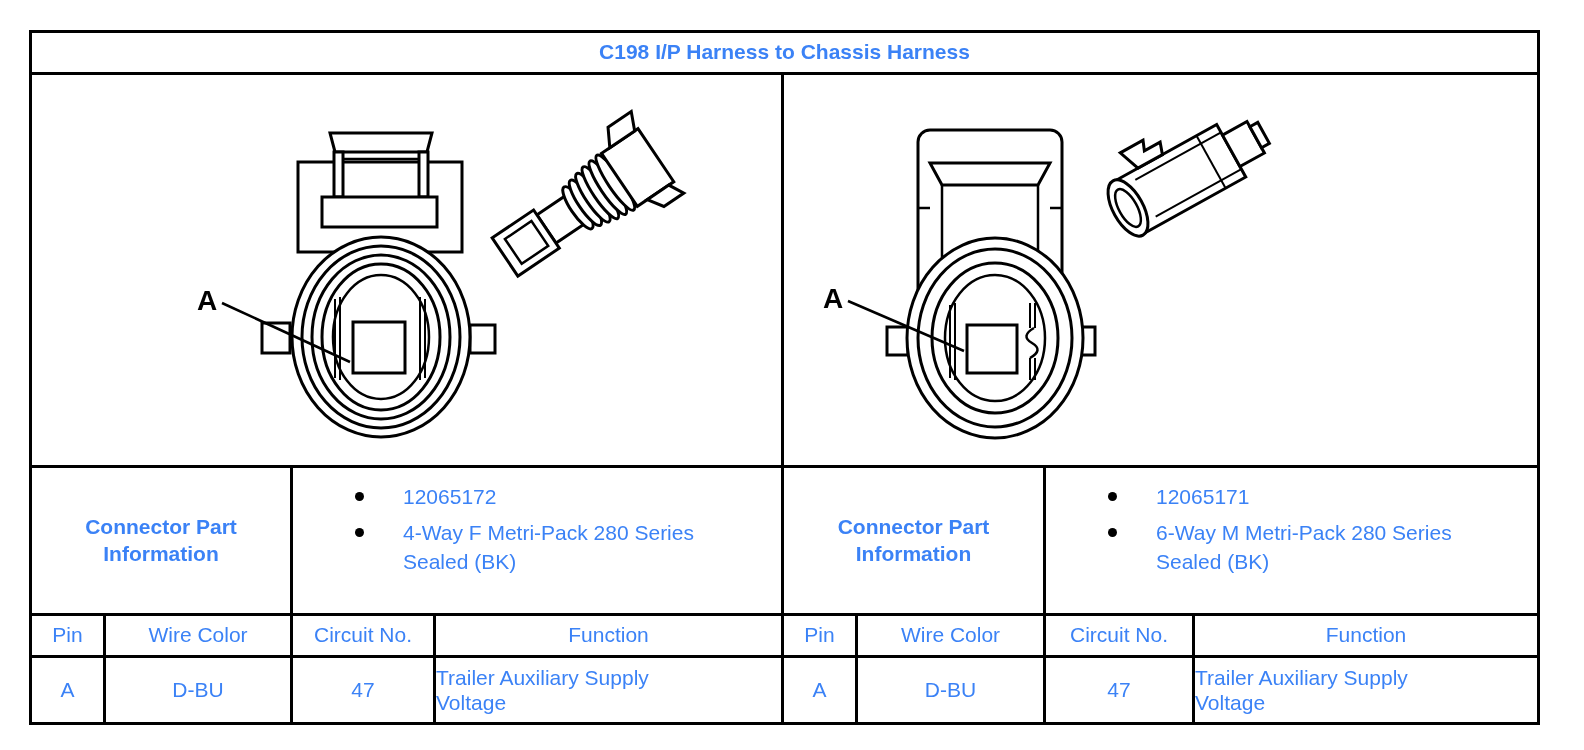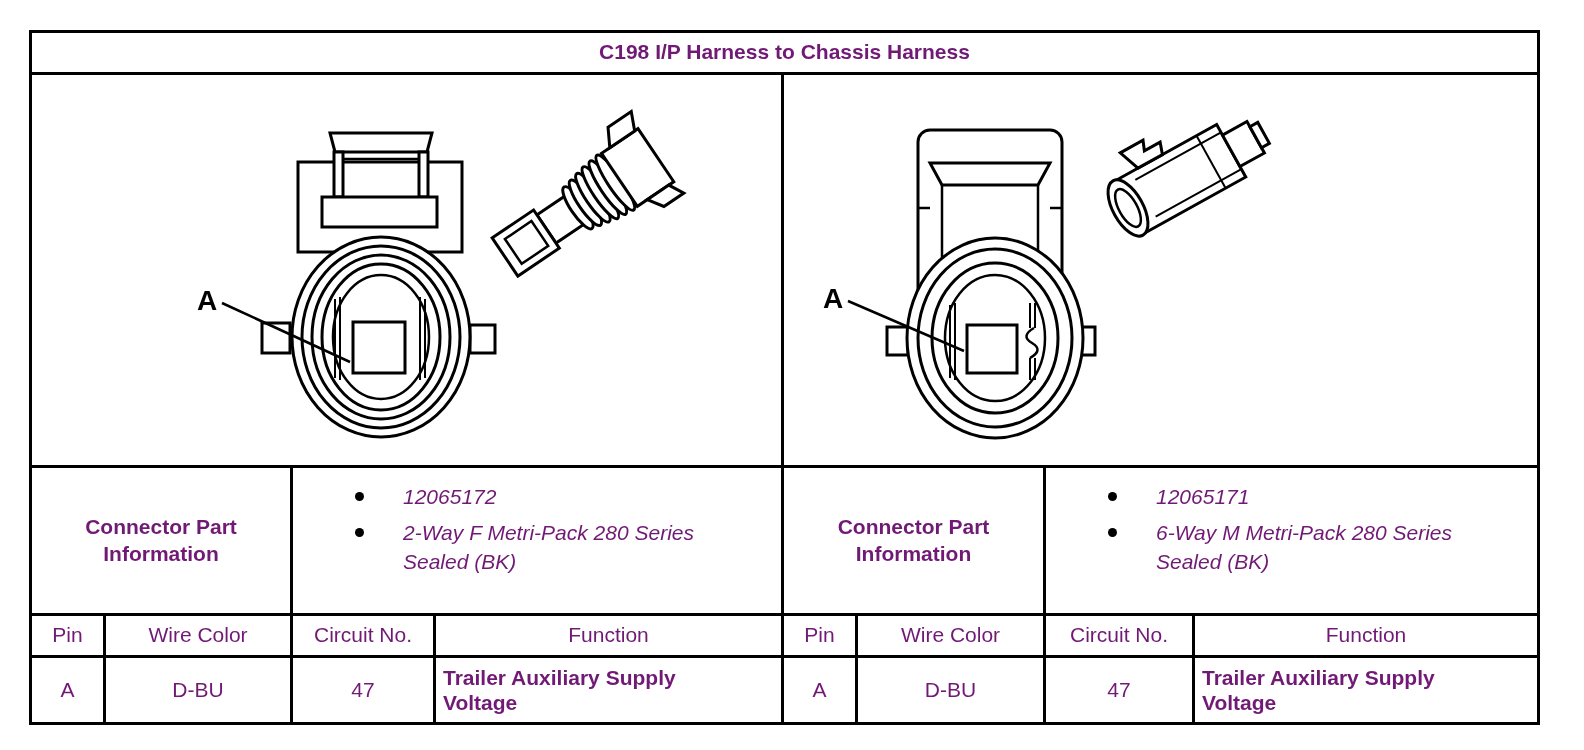--- a/index.html
+++ b/index.html
@@ -1,42 +1,42 @@
 <!DOCTYPE html>
 <html><head>
 <meta charset="utf-8">
 <style>
   html,body{margin:0;padding:0;background:#fff;}
   .page{position:relative;width:1584px;height:750px;background:#fff;
-        font-family:"Liberation Sans",sans-serif;color:#701a75;}
+        font-family:"Liberation Sans",sans-serif;color:#3b82f6;}
   .tbl{position:absolute;left:29px;top:30px;width:1505px;height:689px;
        background:#000;border:3px solid #000;display:grid;gap:3px;
        grid-template-columns:71px 184px 140px 345px 71px 185px 146px 342px;
        grid-template-rows:39px 390px 145px 39px 64px;}
   .cell{background:#fff;display:flex;align-items:center;justify-content:center;
         font-size:21px;line-height:1.25;overflow:hidden;}
   .title-cell{grid-column:1/9;font-weight:bold;font-size:21px;}
   .diag{position:relative;padding:0;display:block;}
   .diag-l{grid-column:1/5;}
   .diag-r{grid-column:5/9;}
   .diag svg{position:absolute;left:0;top:0;width:100%;height:100%;}
   .pi-label{font-weight:bold;text-align:center;padding:0 8px;}
   .pi-label-l{grid-column:1/3;}
   .pi-label-r{grid-column:5/7;}
   .pi-content{align-items:flex-start;justify-content:flex-start;
               padding:14px 0 0 62px;}
   .pi-content-l{grid-column:3/5;}
   .pi-content-r{grid-column:7/9;}
   ul.blist{list-style:none;margin:0;padding:0;}
-  ul.blist li{display:flex;align-items:flex-start;margin:0 0 7px 0;line-height:29px;font-style:italic;}
+  ul.blist li{display:flex;align-items:flex-start;margin:0 0 7px 0;line-height:29px;}
   .blt{width:48px;flex:0 0 48px;display:flex;justify-content:flex-start;}
   .blt i{display:block;width:9px;height:9px;border-radius:50%;background:#000;margin-top:10px;}
   .blt-text{max-width:310px;}
   .th{font-weight:normal;text-align:center;}
-  .fn{justify-content:flex-start;padding-left:7px;font-weight:bold;}
+  .fn{justify-content:flex-start;padding-left:0;}
   .fn-text{max-width:258px;line-height:25px;}
   svg text.lbl{font-family:"Liberation Sans",sans-serif;font-weight:bold;font-size:28px;fill:#000;}
 </style>
 </head>
 <body>
 
 <div class="page">
   <div class="tbl">
 
     <div class="cell title-cell">C198 I/P Harness to Chassis Harness</div>
@@ -154,21 +154,21 @@
         <li>
           <span class="blt">
               <i></i>
             </span>
           <span class="blt-text">12065172</span>
         </li>
         <li>
           <span class="blt">
               <i></i>
             </span>
-          <span class="blt-text">2-Way F Metri-Pack 280 Series Sealed (BK)</span>
+          <span class="blt-text">4-Way F Metri-Pack 280 Series Sealed (BK)</span>
         </li>
       </ul>
     </div>
     <div class="cell pi-label pi-label-r">Connector Part Information</div>
     <div class="cell pi-content pi-content-r">
       <ul class="blist">
         <li>
           <span class="blt">
               <i></i>
             </span>

